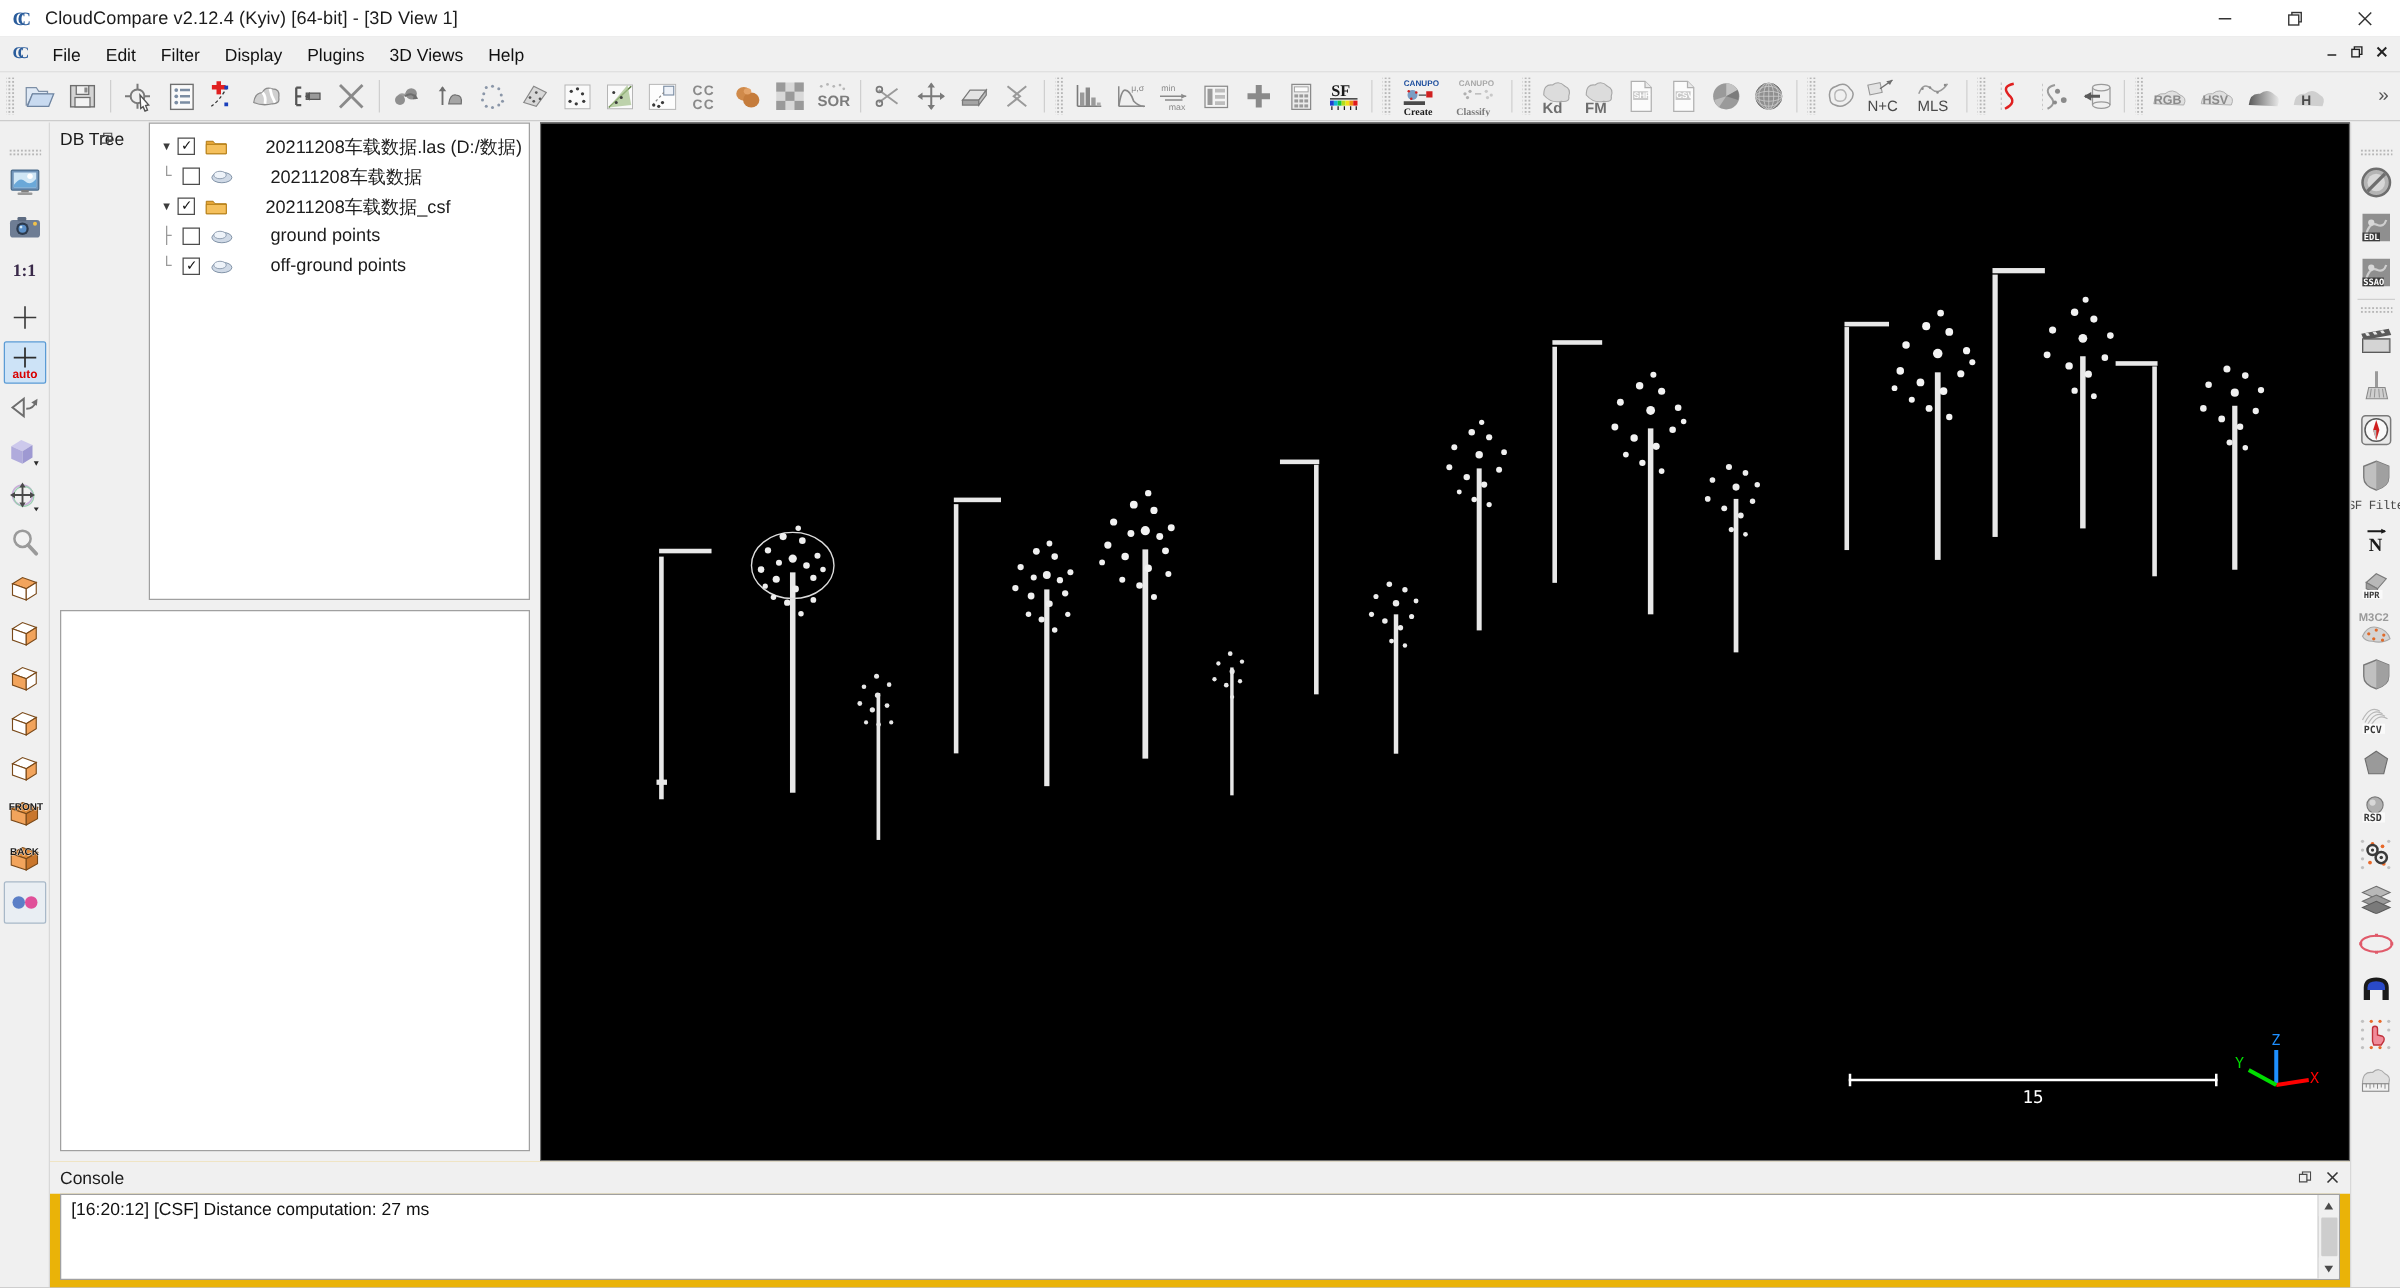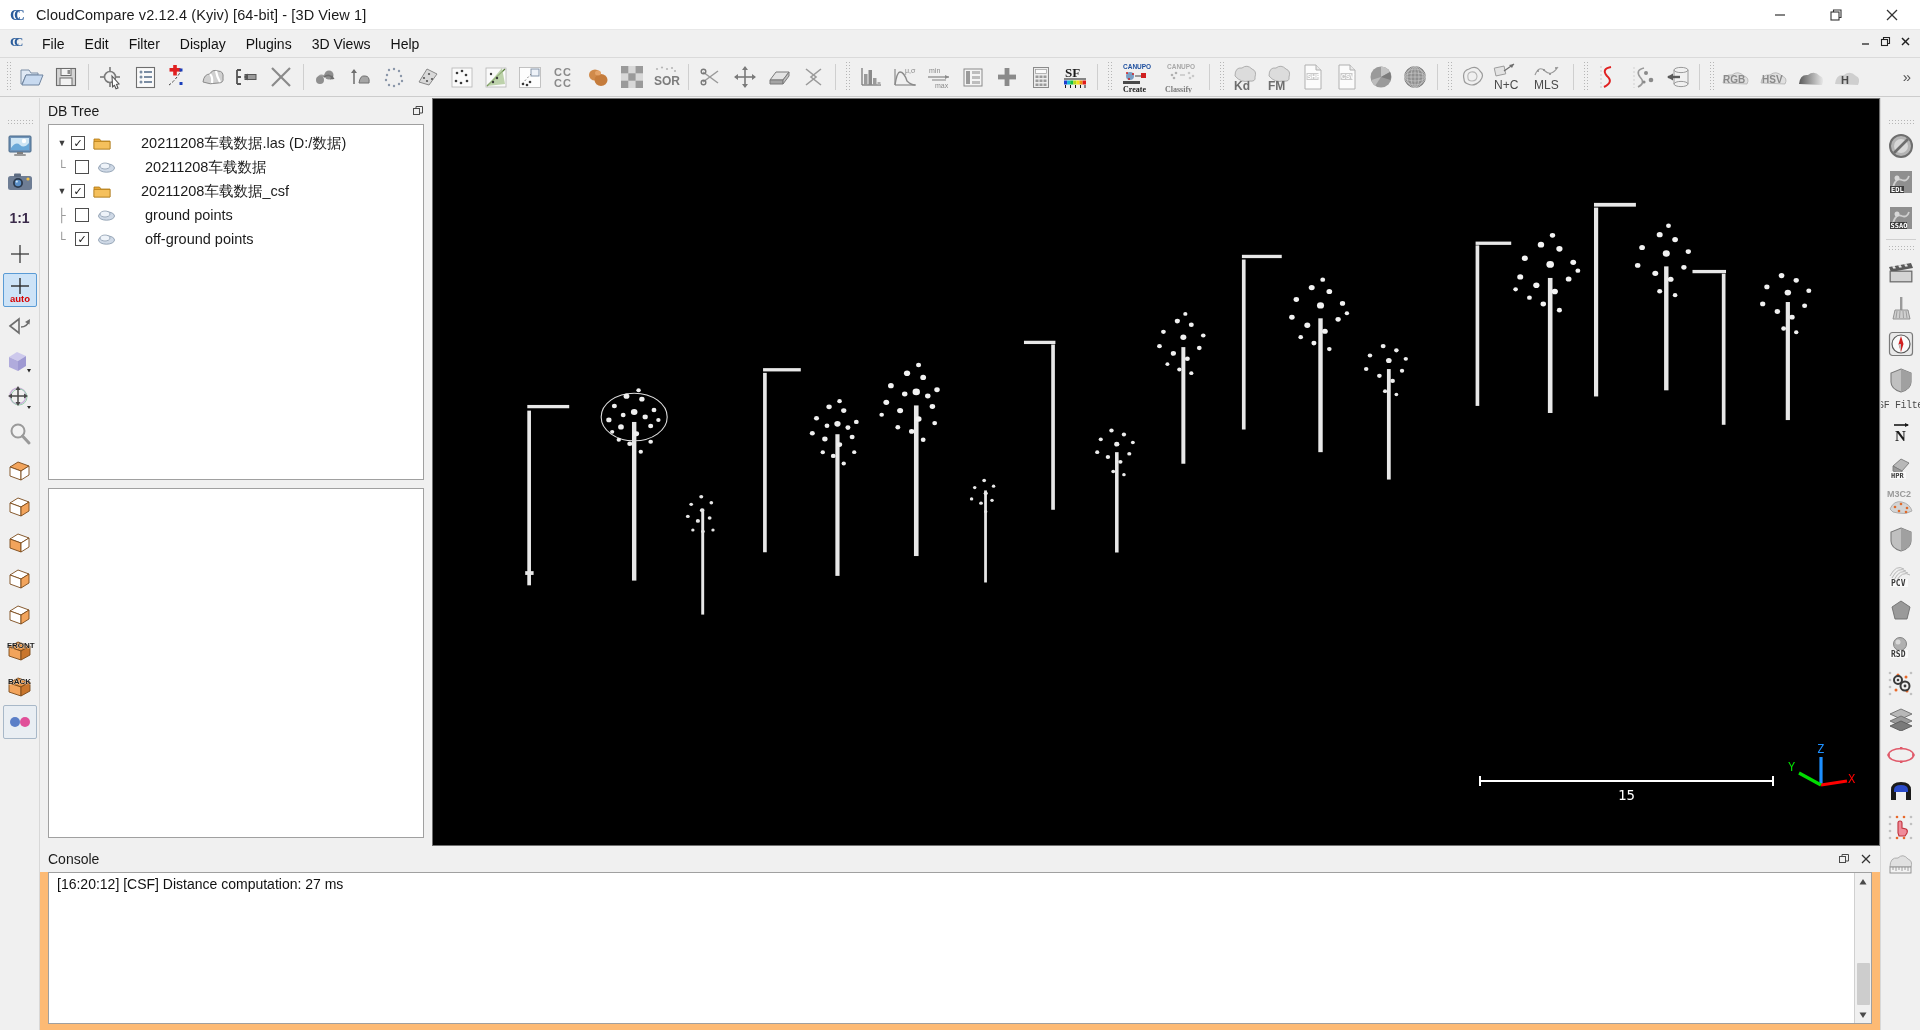--- a/index.html
+++ b/index.html
@@ -61,21 +61,21 @@
     width: 32px; height: 32px; display: flex; align-items: center; justify-content: center;
     margin: 0 1px; border: 1px solid transparent; border-radius: 2px;
     flex-shrink: 0;
   }
   .tsep { width: 1px; height: 26px; background: #cfcfcf; margin: 0 5px; flex-shrink: 0; }
   .tb-overflow {
     position: absolute; right: 4px; top: 8px; font-size: 15px; color: #555;
     padding: 2px 5px;
   }
   .ic-txt {
-    font-family: Liberation Sans, sans-serif; font-weight: bold; color: #6b6b6b;
+    font-family: Liberation Serif, serif; font-weight: bold; color: #6b6b6b;
     font-size: 13px; line-height: 1;
   }
 
   
   .body {
     position: absolute; left: 0; top: 98px; right: 0; bottom: 0;
     display: flex;
   }
   .leftbar, .rightbar {
     width: 40px; background: #f0f0f0; display: flex; flex-direction: column;
@@ -99,21 +99,21 @@
     font-family: "Liberation Mono", monospace; font-size: 10px; color: #4a4a4a;
     white-space: nowrap; margin: 2px 0; letter-spacing: -0.4px;
   }
 
   
   .center { flex: 1; display: flex; flex-direction: column; min-width: 0; }
   .upper { flex: 1; display: flex; min-height: 0; }
 
   
   .dockcol { width: 392px; display: flex; flex-direction: column; flex-shrink: 0; background: #f0f0f0; }
-  .dock { display: flex; flex-direction: column; min-height: 0; }
+  .dock { display: flex; flex-direction: row; min-height: 0; gap: 12px; }
   .dock-title {
     height: 26px; display: flex; align-items: center; padding-left: 8px;
     background: #f0f0f0; position: relative; font-size: 14px; color: #1b1b1b;
     border-bottom: 1px solid transparent;
   }
   .dock-title .float-btn {
     position: absolute; right: 6px; top: 5px; width: 16px; height: 16px;
     display: flex; align-items: center; justify-content: center; color: #4a4a4a; font-size: 10px;
   }
   .dock-body {
@@ -156,21 +156,21 @@
   }
   .scalebar .bar:before { left: 0; }
   .scalebar .bar:after { right: 0; }
   .scalebar .lab {
     text-align: center; color: #fff; font-family: "DejaVu Sans Mono", monospace;
     font-size: 14px; margin-top: 5px;
   }
   .axiswidget { position: absolute; bottom: 38px; right: 22px; width: 72px; height: 66px; }
 
   
-  .console { height: 184px; flex-shrink: 0; display: flex; flex-direction: column; background: #fdba74; }
+  .console { height: 101px; flex-shrink: 0; display: flex; flex-direction: column; background: #eab308; }
   .console .dock-title { height: 26px; }
   .console .dock-title .btns { position: absolute; right: 6px; top: 5px; display: flex; gap: 6px; }
   .console .dock-title .btns span {
     width: 16px; height: 16px; display: flex; align-items: center; justify-content: center;
     color: #4a4a4a; font-size: 11px;
   }
   .console-body {
     flex: 1; background: #ffffff; border: 1px solid #a0a0a0; margin: 0 8px 6px 8px;
     position: relative; overflow: hidden; min-height: 0;
   }

